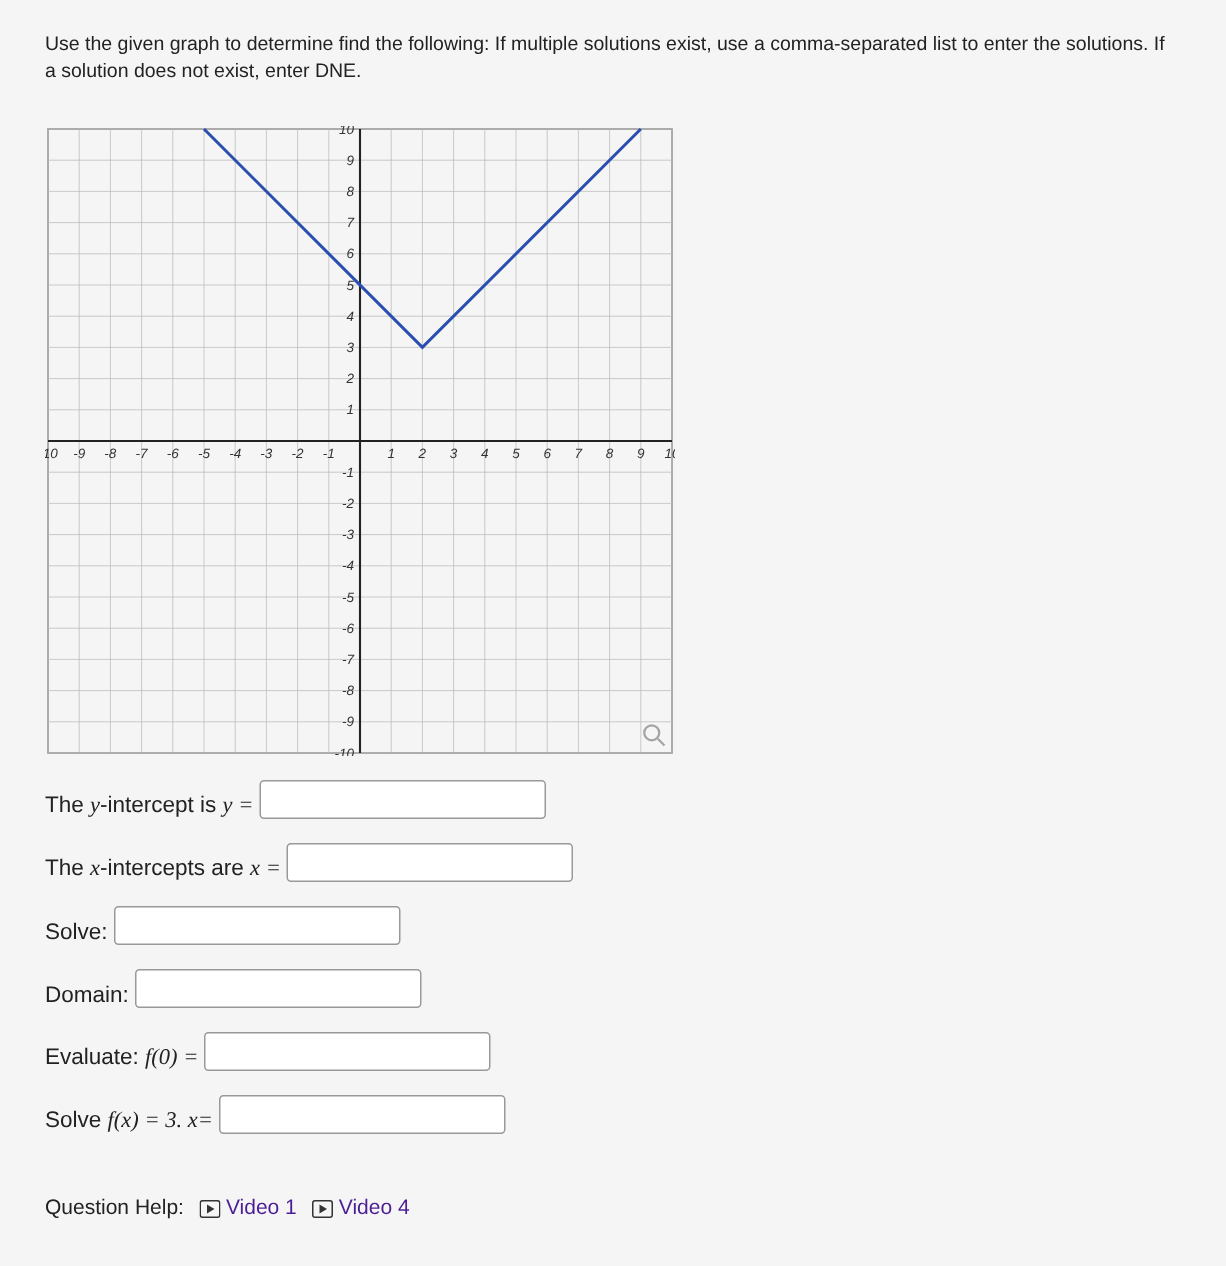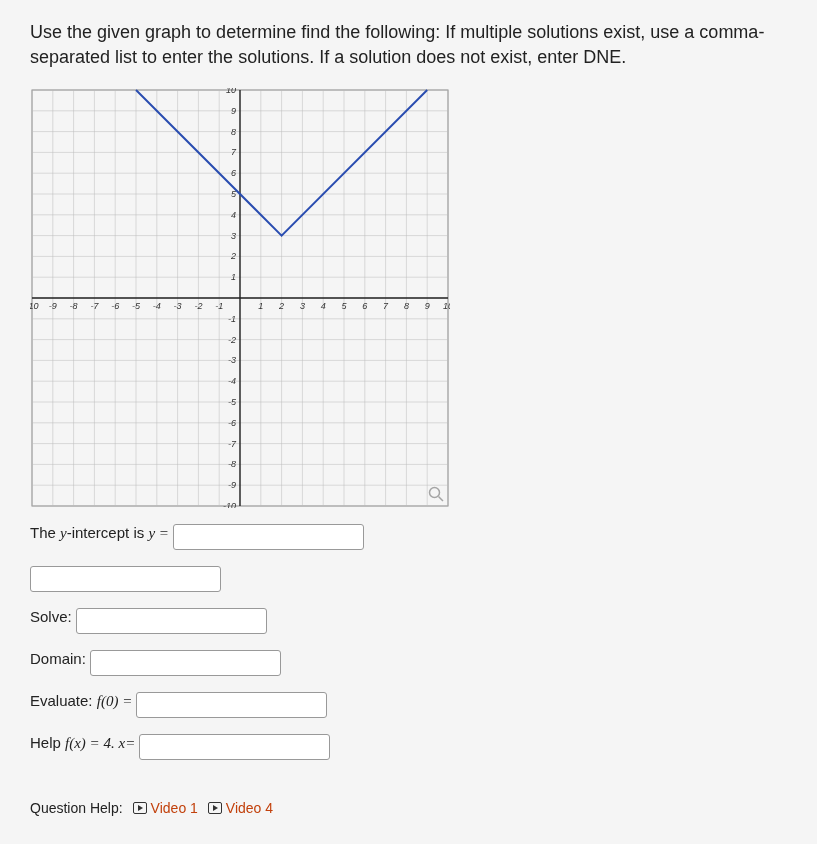--- a/index.html
+++ b/index.html
@@ -4,23 +4,23 @@
   <style>
     * { box-sizing: border-box; margin: 0; padding: 0; }
     body {
       font-family: Arial, sans-serif;
       background: #f5f5f5;
       padding: 20px 30px;
       color: #222;
       width: 817px;
     }
     .instructions {
-      font-size: 18px;
+      font-size: 13px;
       line-height: 1.4;
-      margin-bottom: 18px;
+      margin-bottom: 28px;
       font-weight: 500;
     }
     .graph-container {
       position: relative;
       width: 420px;
       height: 420px;
       margin-bottom: 10px;
     }
     .graph-container svg { display: block; }
     .magnify {
@@ -28,21 +28,21 @@
       right: 6px;
       bottom: 6px;
       width: 16px;
       height: 16px;
       opacity: 0.5;
     }
     .question-row {
       margin: 16px 0;
       font-size: 15px;
       display: flex;
-      align-items: flex-start;
+      align-items: flex-end;
       flex-wrap: wrap;
       gap: 4px;
     }
     .answer-box {
       display: inline-block;
       min-width: 40px;
       height: 26px;
       border: 1px solid #999;
       background: #fff;
       border-radius: 3px;
@@ -56,24 +56,24 @@
     .hint { margin-left: 6px; }
     .help-row {
       margin-top: 40px;
       font-size: 14px;
       display: flex;
       align-items: center;
       gap: 10px;
     }
     .video-link {
       display: inline-flex;
-      align-items: center;
+      align-items: flex-end;
       gap: 4px;
       cursor: pointer;
-      color: #c2410c;
+      color: #4c1d95;
     }
     .video-link svg { flex-shrink: 0; }
   </style>
 </head>
 <body>
 
 <div class="instructions">Use the given graph to determine find the following: If multiple solutions exist, use a comma-separated list to enter the solutions. If a solution does not exist, enter DNE.</div>
 
 <div class="graph-container">
   <svg id="graph-svg" width="420" height="420" viewBox="0 0 420 420">
@@ -173,20 +173,23 @@
 </div>
 
 <div class="question-row">
   <span>
     <span>The </span><span class="mathvar">y</span><span>-intercept is </span><span class="mathvar">y =</span>
   </span>
   <input class="answer-box" style="">
 </div>
 
 <div class="question-row">
+  <span>
+    <span>The </span><span class="mathvar">x</span><span>-intercepts are </span><span class="mathvar">x =</span>
+  </span>
   <input class="answer-box" style="">
 </div>
 
 <div class="question-row">
   <span>Solve:</span>
   <input class="answer-box wide" style="">
 </div>
 
 <div class="question-row">
   <span>Domain:</span>
@@ -195,21 +198,21 @@
 
 <div class="question-row">
   <span>
     <span>Evaluate: </span><span class="mathfn">f(0) =</span>
   </span>
   <input class="answer-box" style="">
 </div>
 
 <div class="question-row">
   <span>
-    <span>Help </span><span class="mathfn">f(x) = 4.</span><span class="mathvar"> x=</span>
+    <span>Solve </span><span class="mathfn">f(x) = 3.</span><span class="mathvar"> x=</span>
   </span>
   <input class="answer-box" style="">
 </div>
 
 <div class="help-row">
   <span>Question Help:</span>
   <span class="video-link">
     <svg width="14" height="12">
         <rect x="0.5" y="0.5" width="13" height="11" rx="1.5" fill="none" stroke="#333"></rect>
         <polygon points="5,3 5,9 10,6" fill="#333"></polygon>

